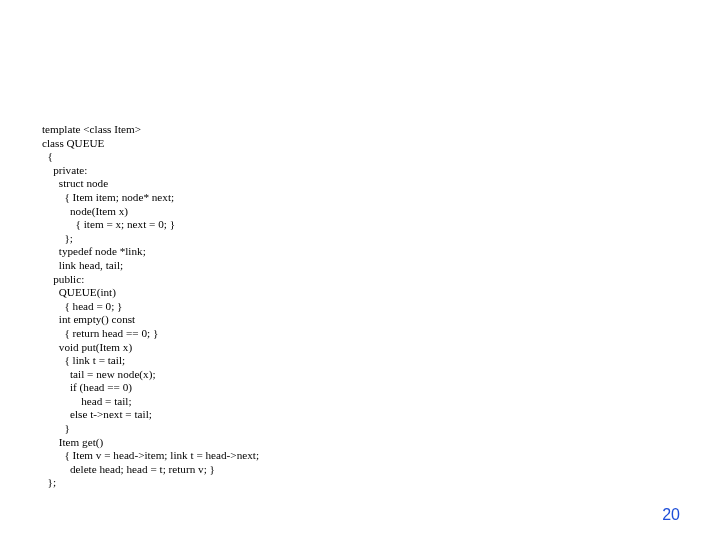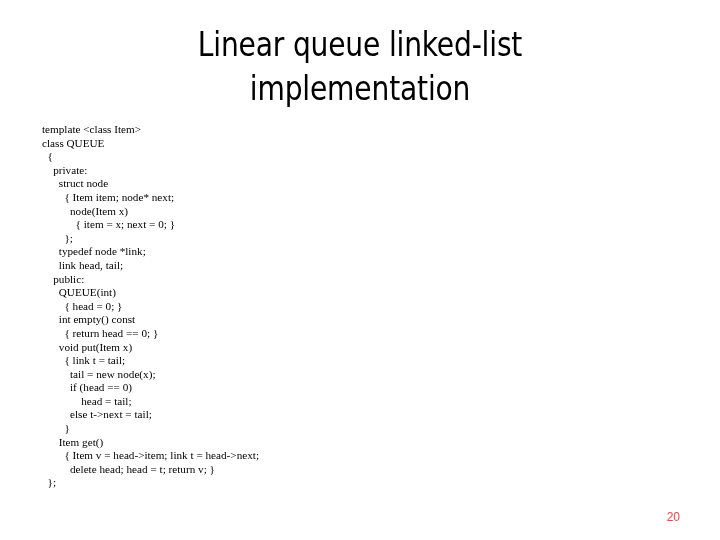--- a/index.html
+++ b/index.html
@@ -64,31 +64,27 @@
     height: 13.6px;
     white-space: pre;
   }
 
   
   #page-number {
     position: absolute;
     right: 40px;
     bottom: 16px;
     font-family: "Liberation Sans", sans-serif;
-    font-size: 12px;
-    color: #ef4444;
+    font-size: 16px;
+    color: #1d4ed8;
   }
 </style>
 </head>
 <body>
 
 <div id="slide">
 
-  <div id="title-block">
-    <span class="title-line">Linear queue linked-list</span>
-    <span class="title-line">implementation</span>
-  </div>
 
   <div id="code-block"><span class="code-line">template &lt;class Item&gt;</span><span class="code-line">class QUEUE</span><span class="code-line">  {</span><span class="code-line">    private:</span><span class="code-line">      struct node</span><span class="code-line">        { Item item; node* next;</span><span class="code-line">          node(Item x)</span><span class="code-line">            { item = x; next = 0; }</span><span class="code-line">        };</span><span class="code-line">      typedef node *link;</span><span class="code-line">      link head, tail;</span><span class="code-line">    public:</span><span class="code-line">      QUEUE(int)</span><span class="code-line">        { head = 0; }</span><span class="code-line">      int empty() const</span><span class="code-line">        { return head == 0; }</span><span class="code-line">      void put(Item x)</span><span class="code-line">        { link t = tail;</span><span class="code-line">          tail = new node(x);</span><span class="code-line">          if (head == 0)</span><span class="code-line">              head = tail;</span><span class="code-line">          else t-&gt;next = tail;</span><span class="code-line">        }</span><span class="code-line">      Item get()</span><span class="code-line">        { Item v = head-&gt;item; link t = head-&gt;next;</span><span class="code-line">          delete head; head = t; return v; }</span><span class="code-line">  };</span></div>
 
   <div id="page-number">20</div>
 
 </div>
 
 </body></html>

